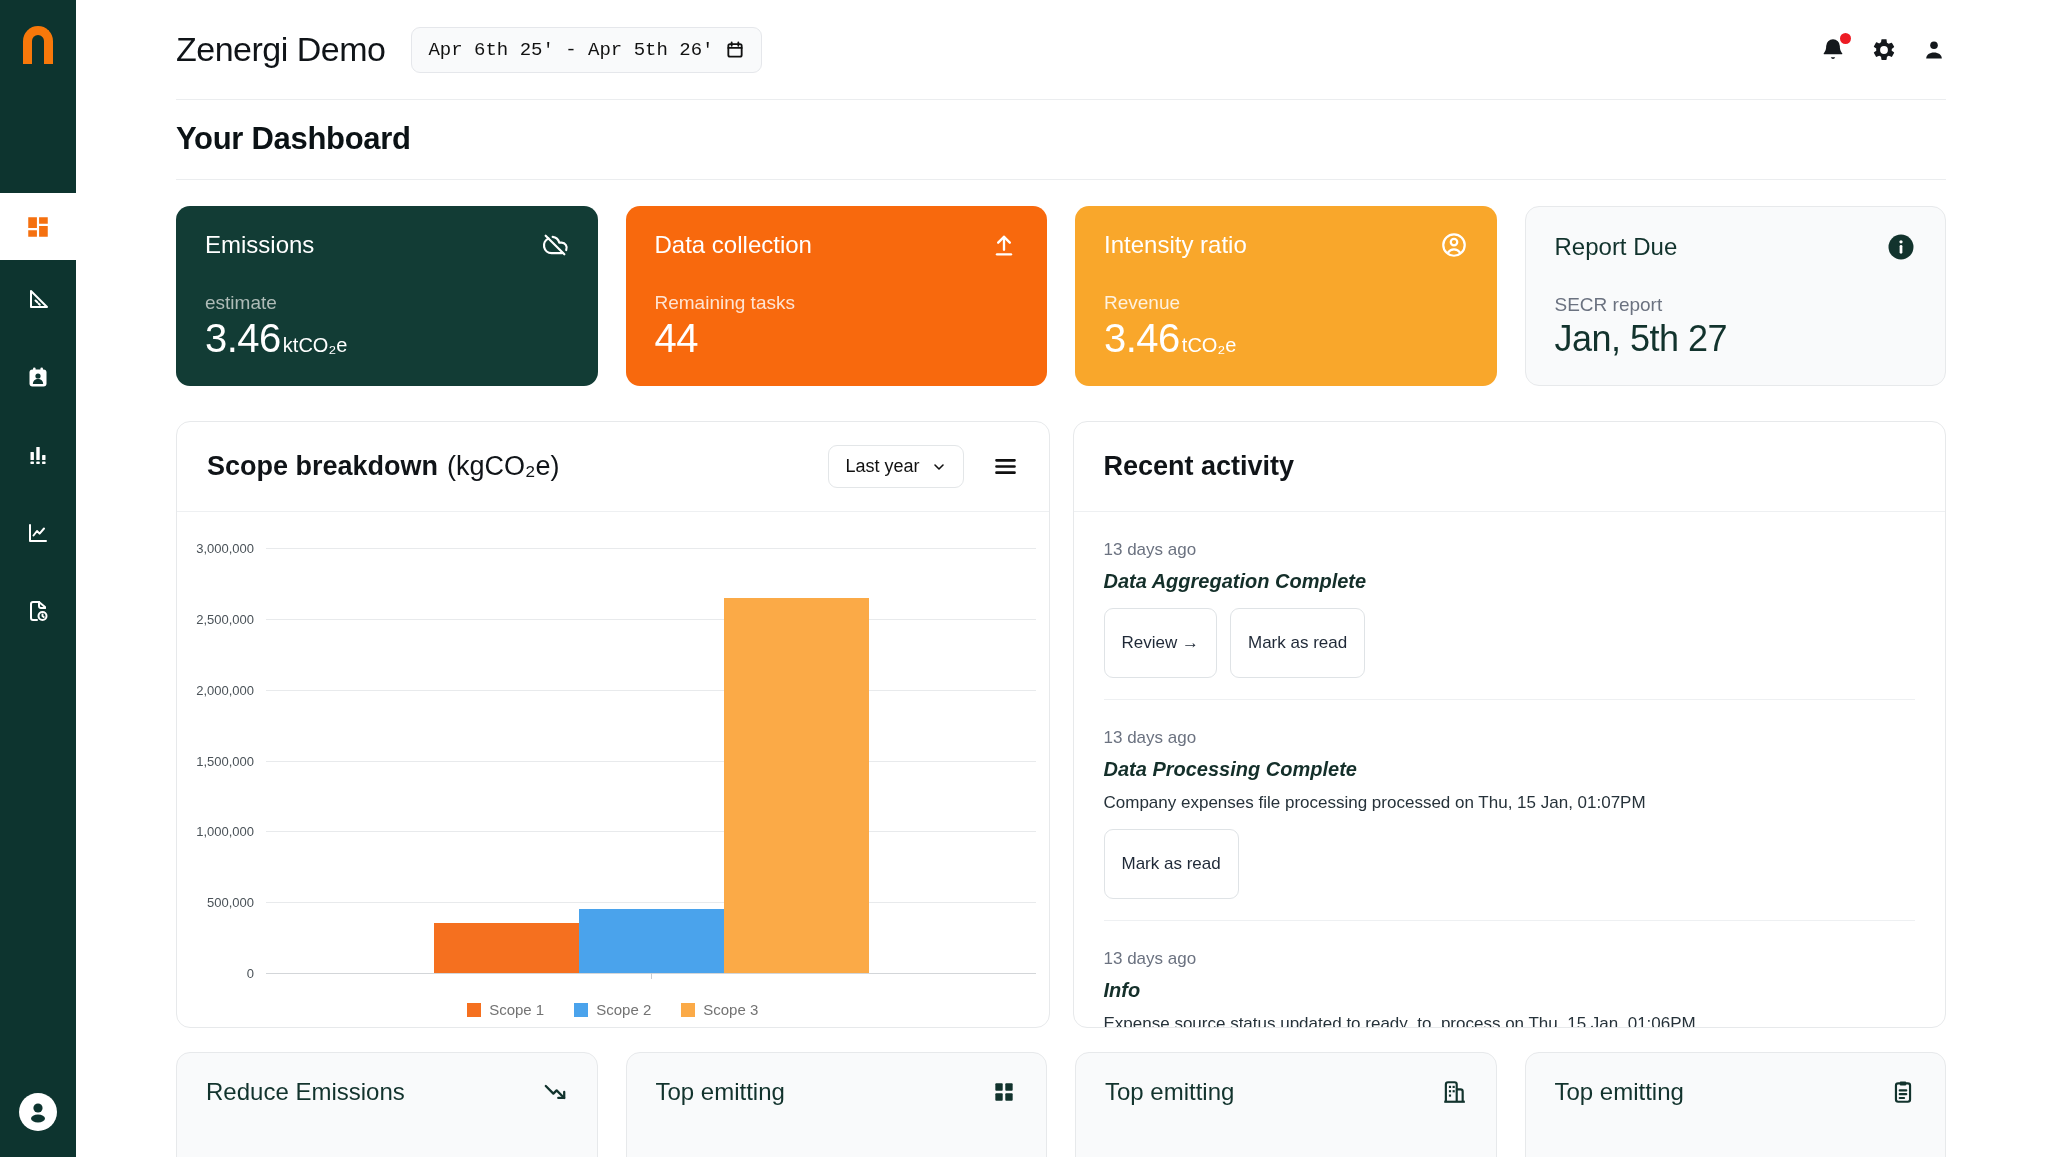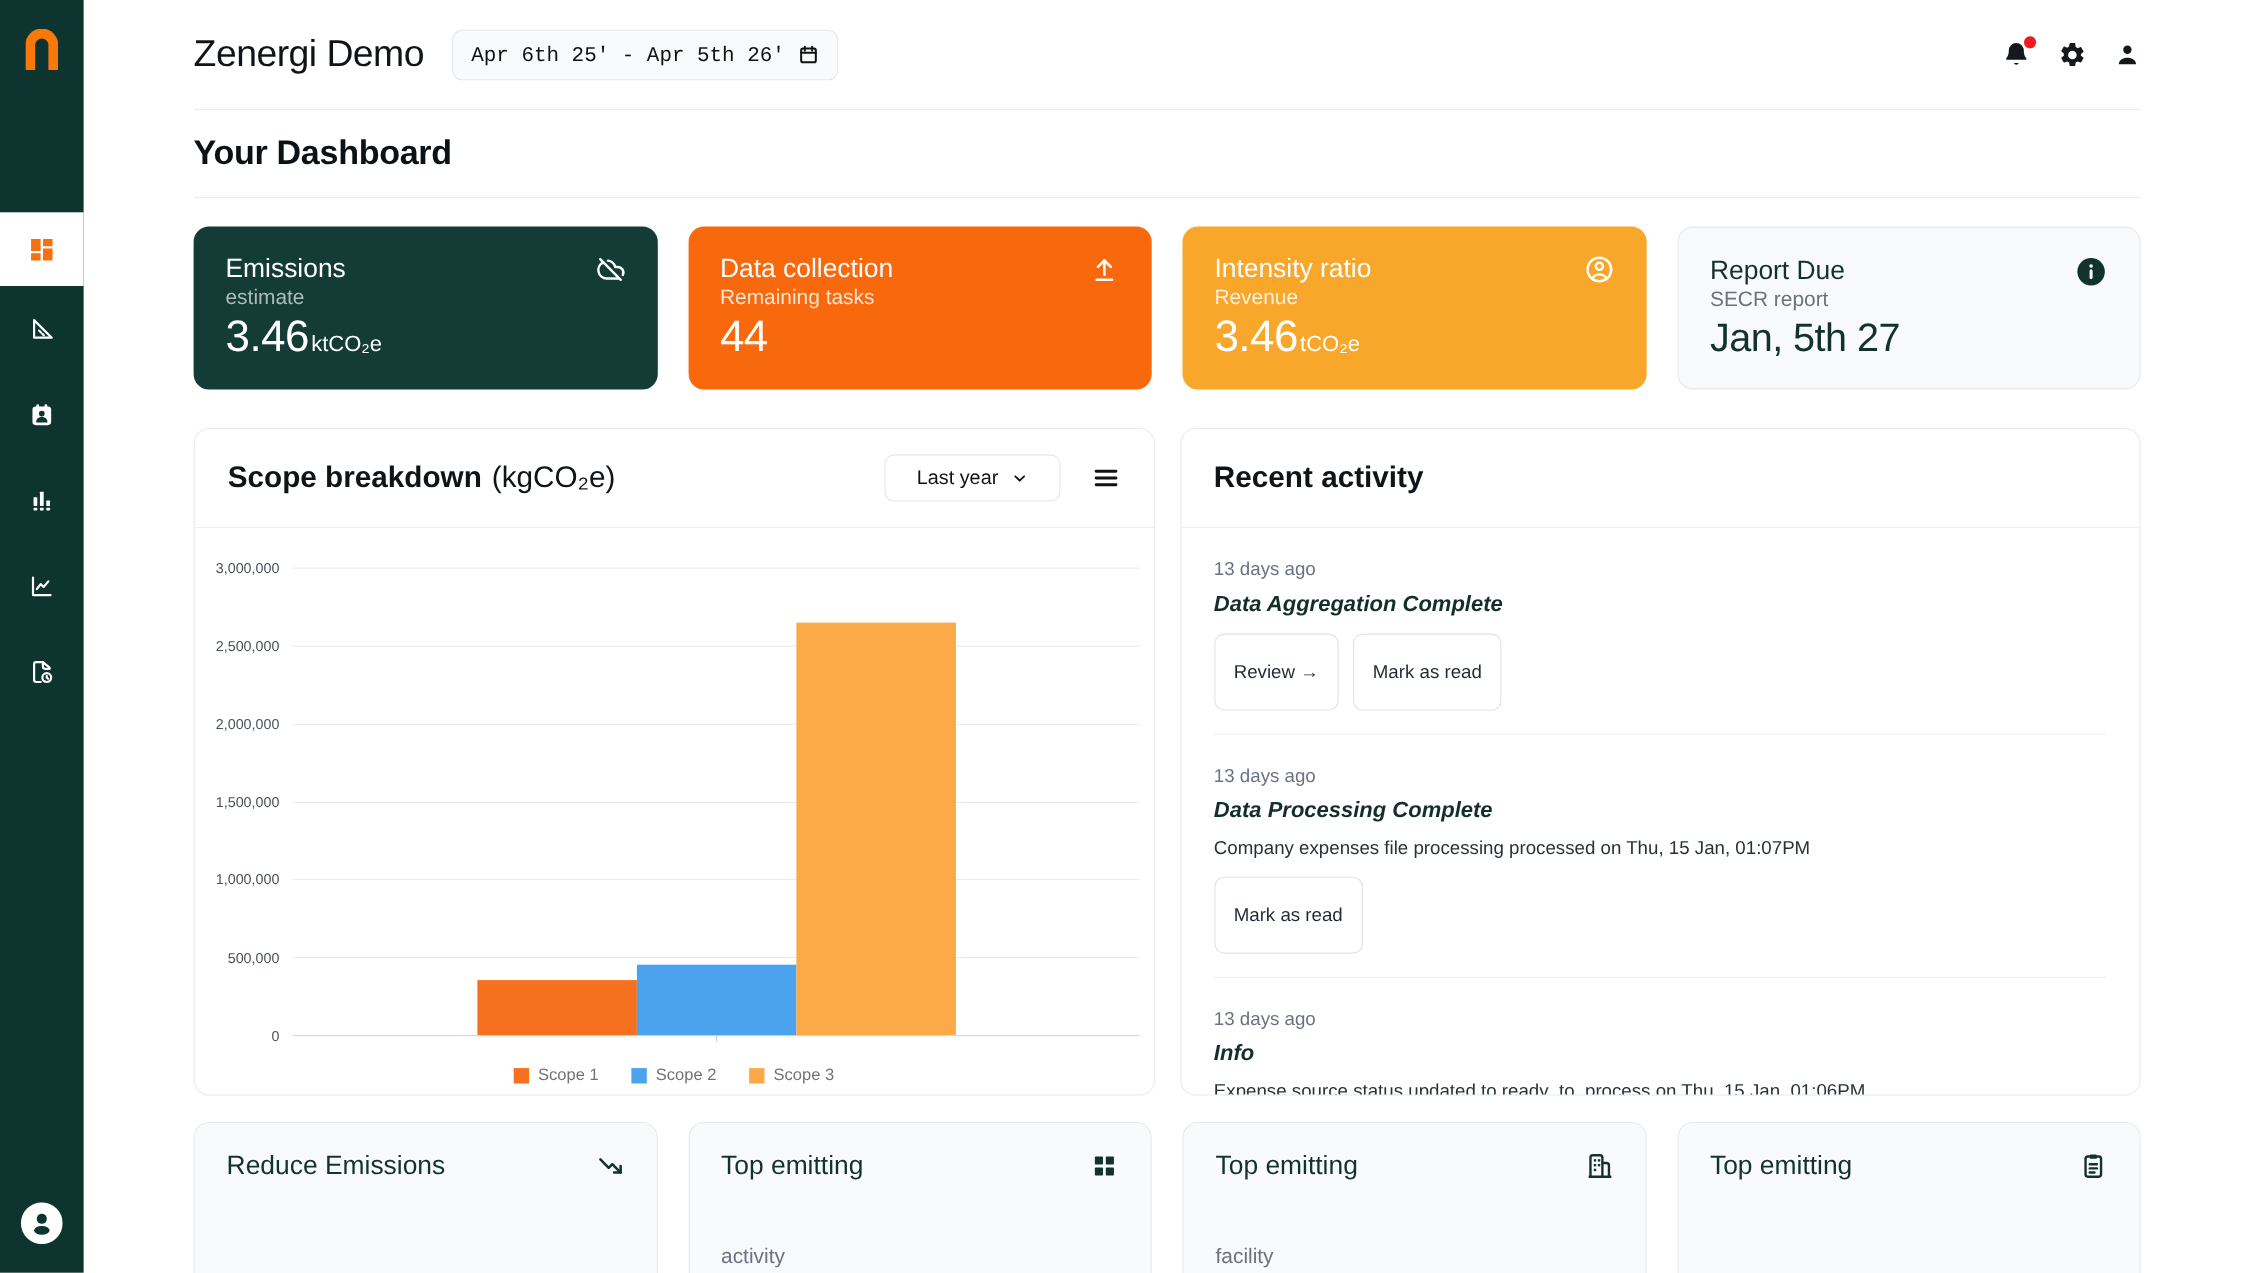--- a/index.html
+++ b/index.html
@@ -25,21 +25,21 @@
   .topbar-spacer { flex:1; }
   .topbar-icons { display:flex; align-items:center; gap:25px; }
   .icon-btn { position:relative; display:flex; cursor:pointer; }
   .notif-dot { position:absolute; top:-4px; right:-5px; width:11px; height:11px; border-radius:50%; background:#ed1c24; }
 
   .page-head { padding:21px 0 22px; border-bottom:1px solid #ebedef; }
   .page-title { font-size:31px; font-weight:700; color:#0b1215; letter-spacing:-0.3px; }
 
   
   .stats { margin-top:26px; display:grid; grid-template-columns:repeat(4,1fr); gap:28px; }
-  .stat-card { height:148px; border-radius:14px; padding:25px 29px; display:flex; flex-direction:column;
+  .stat-card { height:180px; border-radius:14px; padding:25px 29px; display:flex; flex-direction:column;
     justify-content:space-between; }
   .stat-head { display:flex; align-items:center; justify-content:space-between; font-size:24px; }
   .stat-label { font-size:19px; margin-bottom:2px; }
   .stat-value-row { display:flex; align-items:baseline; }
   .stat-value { font-size:40px; font-weight:500; letter-spacing:-0.5px; }
   .stat-unit { font-size:20px; margin-left:2px; }
   .card-emissions { background:#123c35; color:#fff; }
   .card-emissions .stat-label { color:#aebbb7; }
   .card-collection { background:#f8690d; color:#fff; }
   .card-collection .stat-label { color:rgba(255,255,255,.82); }
@@ -49,21 +49,21 @@
   .card-report .stat-label { color:#6b7280; }
   .card-report .stat-value { font-size:36px; }
 
   
   .panels { margin-top:35px; display:grid; grid-template-columns:1fr 1fr; gap:23px; }
   .panel { height:607px; background:#fff; border:1px solid #e7e9eb; border-radius:14px; overflow:hidden; }
   .panel-head { height:90px; display:flex; align-items:center; padding:0 30px; border-bottom:1px solid #eef0f2; }
   .panel-title { font-size:27px; font-weight:700; color:#101418; }
   .panel-title .unit { font-weight:400; margin-left:9px; }
   .range-chip { margin-left:auto; display:flex; align-items:center; gap:11px; border:1px solid #e3e6e8;
-    border-radius:9px; padding:10px 28px; font-size:18px; background:#fff; cursor:pointer; color:#111; }
+    border-radius:9px; padding:10px 16px; font-size:18px; background:#fff; cursor:pointer; color:#111; }
   .menu-btn { margin-left:28px; display:flex; cursor:pointer; }
 
   
   .chart-body { position:relative; height:516px; }
   .chart-plot { position:absolute; left:89px; top:36px; width:770px; height:425px; }
   .gridline { position:absolute; left:0; right:0; height:1px; background:#e8eaec; }
   .gridline.axisline { background:#d3d6d9; }
   .ytick { position:absolute; right:calc(100% + 12px); font-size:13px; color:#4a5258; white-space:nowrap; }
   .bar { position:absolute; bottom:0; }
   .xtick { position:absolute; top:100%; width:1px; height:6px; background:#c9cdd1; }

